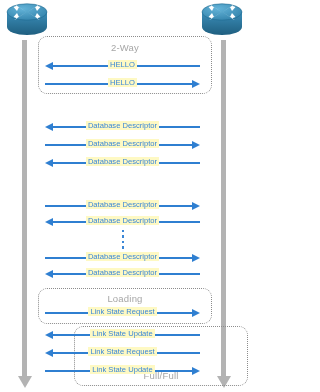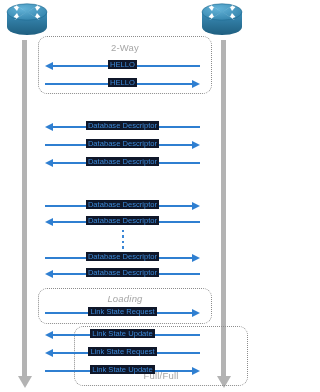--- a/index.html
+++ b/index.html
@@ -37,21 +37,21 @@
   .msg{position:absolute;left:45px;width:155px;height:11px;}
   .msg .shaft{position:absolute;top:5px;height:1.6px;background:#2f7fd1;}
   .msg.toright .shaft{left:0;right:7px;}
   .msg.toleft  .shaft{left:7px;right:0;}
   .msg .head{position:absolute;top:1.5px;width:0;height:0;
     border-top:4.5px solid transparent;border-bottom:4.5px solid transparent;}
   .msg.toright .head{right:0;border-left:8px solid #2f7fd1;}
   .msg.toleft  .head{left:0;border-right:8px solid #2f7fd1;}
   .msg .mlabel{position:absolute;left:0;right:0;top:-1px;text-align:center;
     font-size:7.6px;color:#3b87d6;white-space:nowrap;line-height:11px;}
-  .msg .mlabel span{background:#0f172a;padding:0 2px;}
+  .msg .mlabel span{background:#fef9c3;padding:0 2px;}
 
   
   .dots{position:absolute;left:122px;width:3px;}
   .dots i{display:block;width:2.4px;height:2.4px;background:#3b87d6;
     margin-bottom:3px;}
 </style>
 </head>
 <body>
 
 <div class="stage">
@@ -166,21 +166,21 @@
   </div>
   <div class="msg toleft" style="top:268px;">
     <div class="shaft"></div>
     <div class="head"></div>
     <div class="mlabel">
       <span>Database Descriptor</span>
     </div>
   </div>
 
   <div class="phase" style="top:288px;height:36px;">
-    <div class="phase-label" style="top:4px;font-style:italic;">Loading</div>
+    <div class="phase-label" style="top:4px;">Loading</div>
   </div>
   <div class="msg toright" style="top:307px;">
     <div class="shaft"></div>
     <div class="head"></div>
     <div class="mlabel">
       <span>Link State Request</span>
     </div>
   </div>
 
   <div class="phase" style="top:326px;height:60px;margin-left:36px;">

